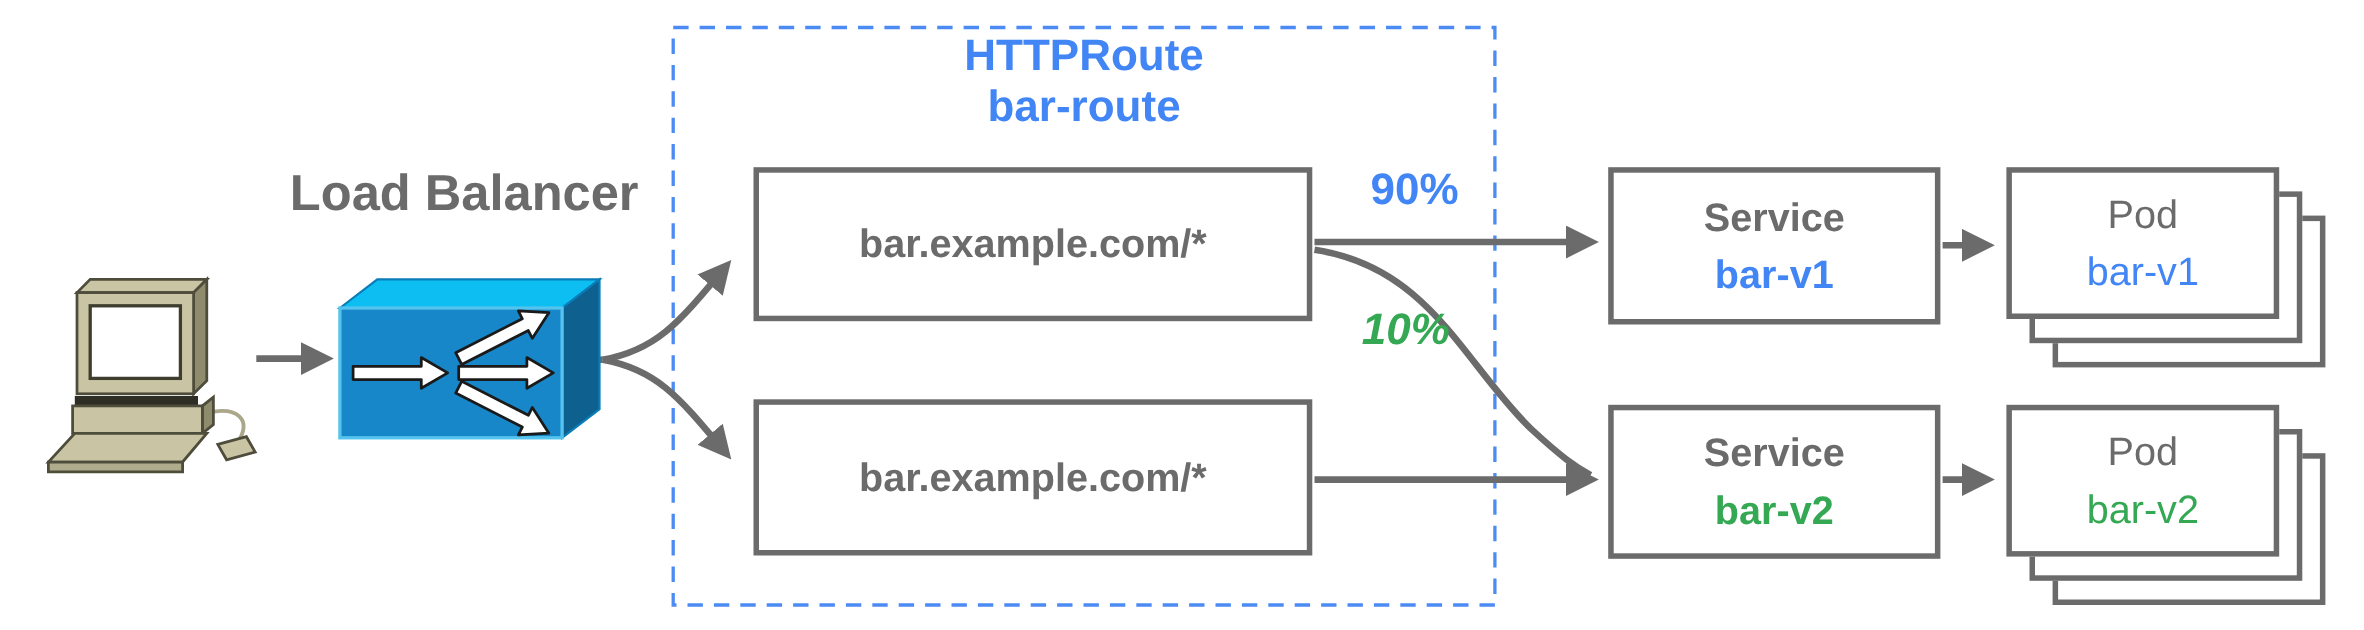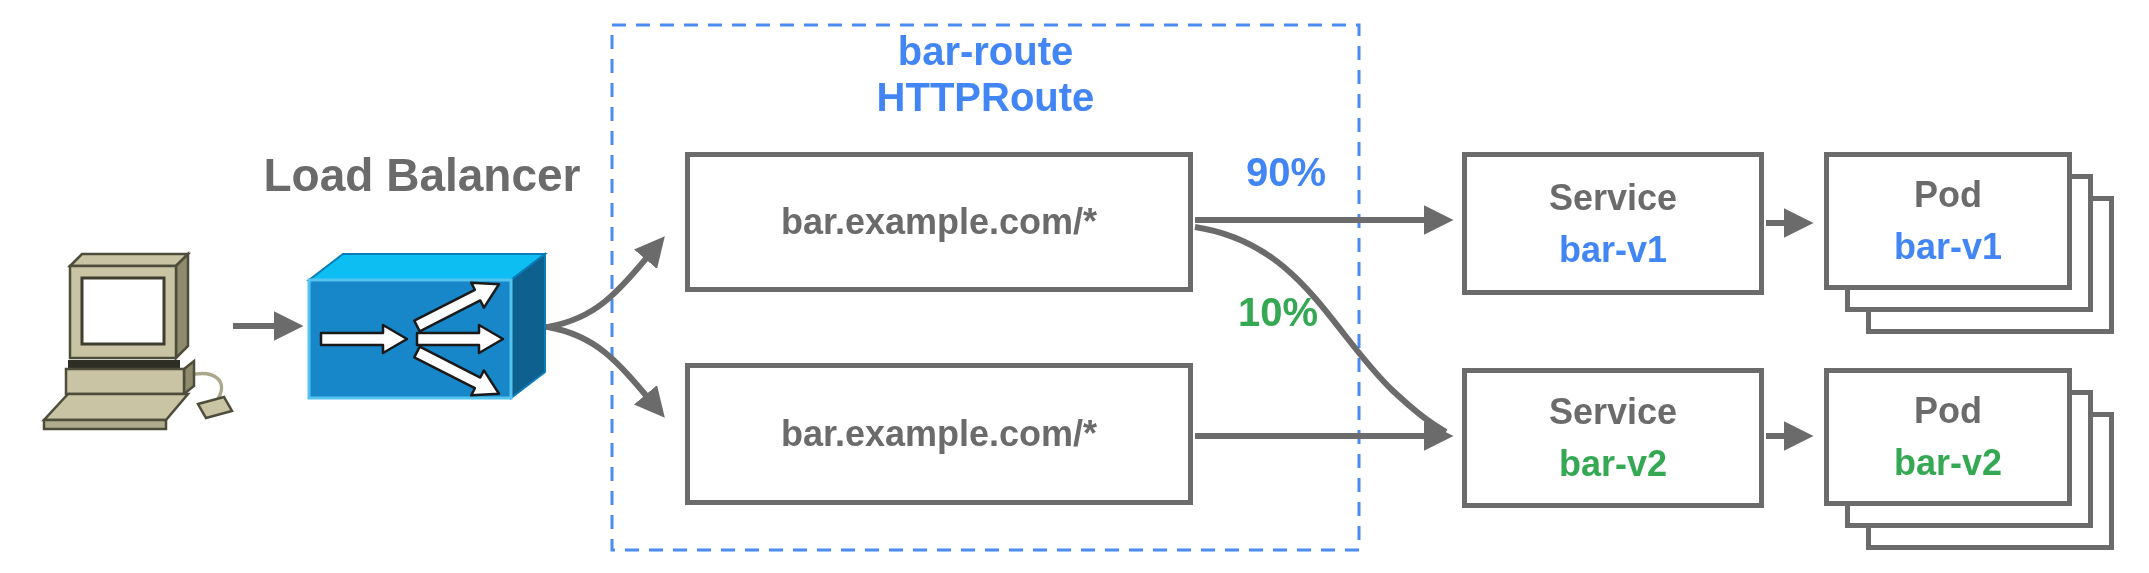--- a/index.html
+++ b/index.html
@@ -65,39 +65,39 @@
     background: #ffffff;
     border: 5px solid var(--border-gray, #6B6B6B);
     width: 238px; height: 128px;
   }
   .pod-box {
     left: 0; top: 0;
     display: flex;
     flex-direction: column;
     align-items: center;
     justify-content: center;
-    font-weight: bold;
+    font-weight: normal;
     font-size: 36px;
     line-height: 52px;
     color: var(--gray-text, #6B6B6B);
     text-align: left;
   }
   .pod-sheet-2 { left: 21px; top: 22px; }
   .pod-sheet-3 { left: 42px; top: 44px; }
   .name-blue  { color: var(--blue, #4285F4); }
   .name-green { color: var(--green, #34A853); }
   .weight {
     position: absolute;
     width: 130px;
     text-align: right;
     font-weight: bold;
     font-size: 40px;
   }
   .weight-90 { left: 1196px; top: 150px; color: var(--blue, #4285F4); }
-  .weight-10 { left: 1188px; top: 290px; color: var(--green, #34A853); }
+  .weight-10 { left: 1188px; top: 278px; color: var(--green, #34A853); font-style: italic; }
   .icon-wrap { position: absolute; }
   .client-icon { left: 38px; top: 250px; }
   .lb-icon { left: 303px; top: 250px; }
 </style>
 </head>
 <body>
 
 <div class="canvas">
 
   <svg class="connectors" viewBox="0 0 2149 573" xmlns="http://www.w3.org/2000/svg">
@@ -157,22 +157,22 @@
           <polygon points="0,-6 62,-6 62,-14 86,0 62,14 62,6 0,6"></polygon>
         </g>
         <g transform="translate(114,102) rotate(27)">
           <polygon points="0,-6 68,-6 68,-14 92,0 68,14 68,6 0,6"></polygon>
         </g>
       </g>
     </svg>
   </div>
 
   <div class="label group-title">
+    <div>HTTPRoute</div>
     <div>bar-route</div>
-    <div>HTTPRoute</div>
   </div>
 
   <div class="node route-1">
     <div>bar.example.com/*</div>
   </div>
   <div class="node route-2">
     <div>bar.example.com/*</div>
   </div>
 
   <div class="weight weight-90">90%</div>

